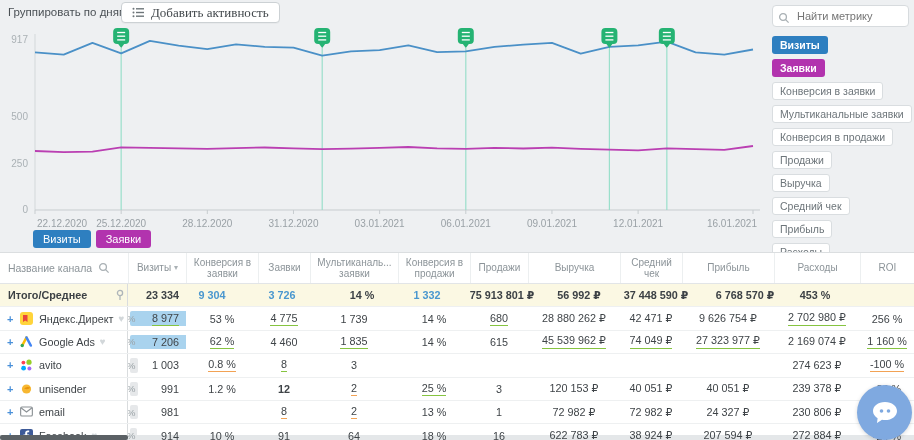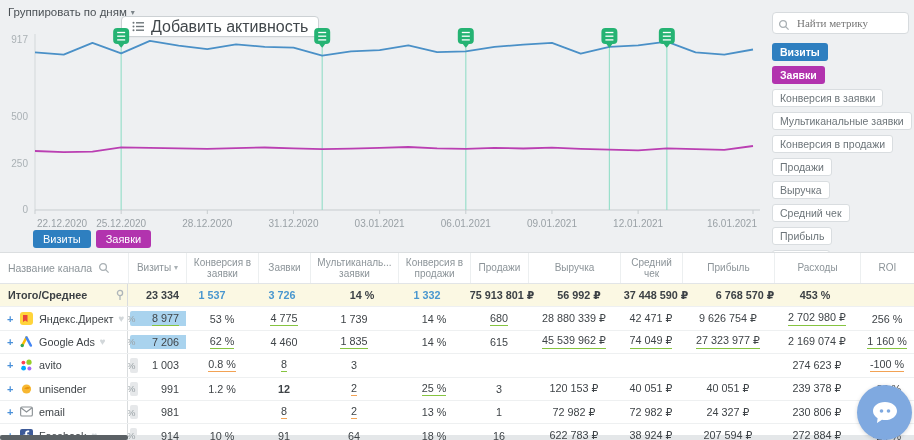--- a/index.html
+++ b/index.html
@@ -3,36 +3,36 @@
 <meta charset="utf-8">
 <style>
   html,body{margin:0;padding:0;width:914px;height:440px;overflow:hidden;
     background:#eef0f2;font-family:"Liberation Sans","DejaVu Sans",sans-serif;
     -webkit-font-smoothing:antialiased;position:relative;}
   #app{position:absolute;inset:0;}
 
   
   .groupby{position:absolute;left:8px;top:6px;font-size:11.5px;color:#4a5055;cursor:pointer;display:flex;align-items:center;gap:4px;}
   .groupby .caret{font-size:8px;color:#7c8489;}
-  .add-activity{position:absolute;left:121px;top:16px;height:21px;display:flex;align-items:center;gap:6px;
-    padding:0 10px;background:#fff;border:1px solid #ccd1d4;border-radius:4px;font-size:16px;color:#41474b;
-    font-family:Liberation Sans, sans-serif;cursor:pointer;box-shadow:0 1px 1px rgba(0,0,0,.03);}
+  .add-activity{position:absolute;left:121px;top:2px;height:21px;display:flex;align-items:center;gap:6px;
+    padding:0 10px;background:#fff;border:1px solid #ccd1d4;border-radius:4px;font-size:13px;color:#41474b;
+    font-family:Liberation Serif, serif;cursor:pointer;box-shadow:0 1px 1px rgba(0,0,0,.03);}
 
   
   #chart{position:absolute;left:0;top:22px;width:770px;height:226px;}
   #legend{position:absolute;left:33px;top:230px;display:flex;gap:5px;}
   #legend .lg-btn{border:none;border-radius:3px;color:#fff;font-size:11px;padding:3px 10px;font-family:inherit;cursor:pointer;}
 
   
   #metrics-panel{position:absolute;left:772px;top:5px;width:137px;}
   .mp-head{display:flex;align-items:center;}
   .mp-title{font-size:11.5px;color:#4b5256;flex:1;}
   .mp-icons{display:flex;align-items:center;gap:9px;}
   .mp-close{font-size:14px;color:#8d959a;line-height:1;cursor:pointer;}
-  .mp-search{position:relative;margin-top:7px;font-family:Liberation Serif, serif;}
+  .mp-search{position:relative;}
   .mp-search input{width:100%;box-sizing:border-box;height:22px;border:1px solid #d7dbde;border-radius:4px;
     padding:0 6px 0 24px;font-size:11px;color:#555;background:#fff;font-family:inherit;outline:none;}
   .mp-search .sicon{position:absolute;left:6px;top:5px;}
   #tags{margin-top:9px;}
   .tag{display:table;font-size:10.5px;color:#6d757a;background:#fff;border:1px solid #d9dde0;border-radius:3px;
     padding:2px 7px;margin-bottom:5px;cursor:pointer;white-space:nowrap;}
   .tag.sel{color:#fff;border-color:transparent;font-weight:bold;}
 
   
   #table{position:absolute;left:0;top:252px;width:914px;height:188px;background:#b91c1c;border-top:1px solid #dbdee0;}
@@ -251,21 +251,21 @@
             </span>
             <span class="total-icons">
               <span>☎</span>
               <span>≡</span>
             </span>
           </div>
           <div class="td visits" style="width: 58px;">
             <span class="val">23 334</span>
           </div>
           <div class="td" style="width: 52px;">
-            <span class="val link">1 537</span>
+            <span class="val link">9 304</span>
           </div>
           <div class="td" style="width: 88px;">
             <span class="val link">3 726</span>
           </div>
           <div class="td" style="width: 72px;">
             <span class="val">14 %</span>
           </div>
           <div class="td" style="width: 58px;">
             <span class="val link">1 332</span>
           </div>
@@ -311,21 +311,21 @@
           <div class="td" style="width: 88px;">
             <span class="val">1 739</span>
           </div>
           <div class="td" style="width: 72px;">
             <span class="val">14 %</span>
           </div>
           <div class="td" style="width: 58px;">
             <span class="val ul-green">680</span>
           </div>
           <div class="td" style="width: 92px;">
-            <span class="val">28 880 339 ₽</span>
+            <span class="val">28 880 262 ₽</span>
           </div>
           <div class="td" style="width: 62px;">
             <span class="val">42 471 ₽</span>
           </div>
           <div class="td" style="width: 92px;">
             <span class="val">9 626 754 ₽</span>
           </div>
           <div class="td" style="width: 86px;">
             <span class="val ul-green">2 702 980 ₽</span>
           </div>

